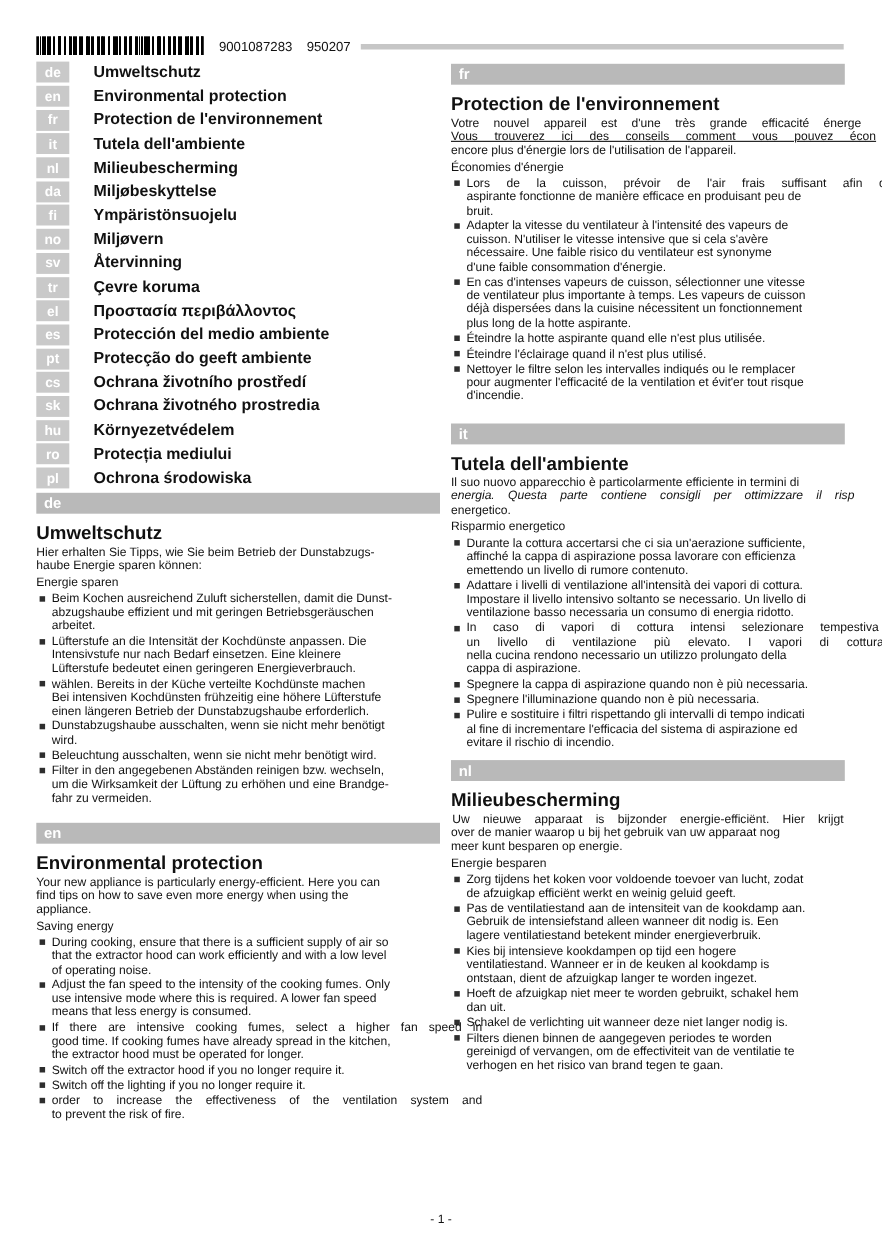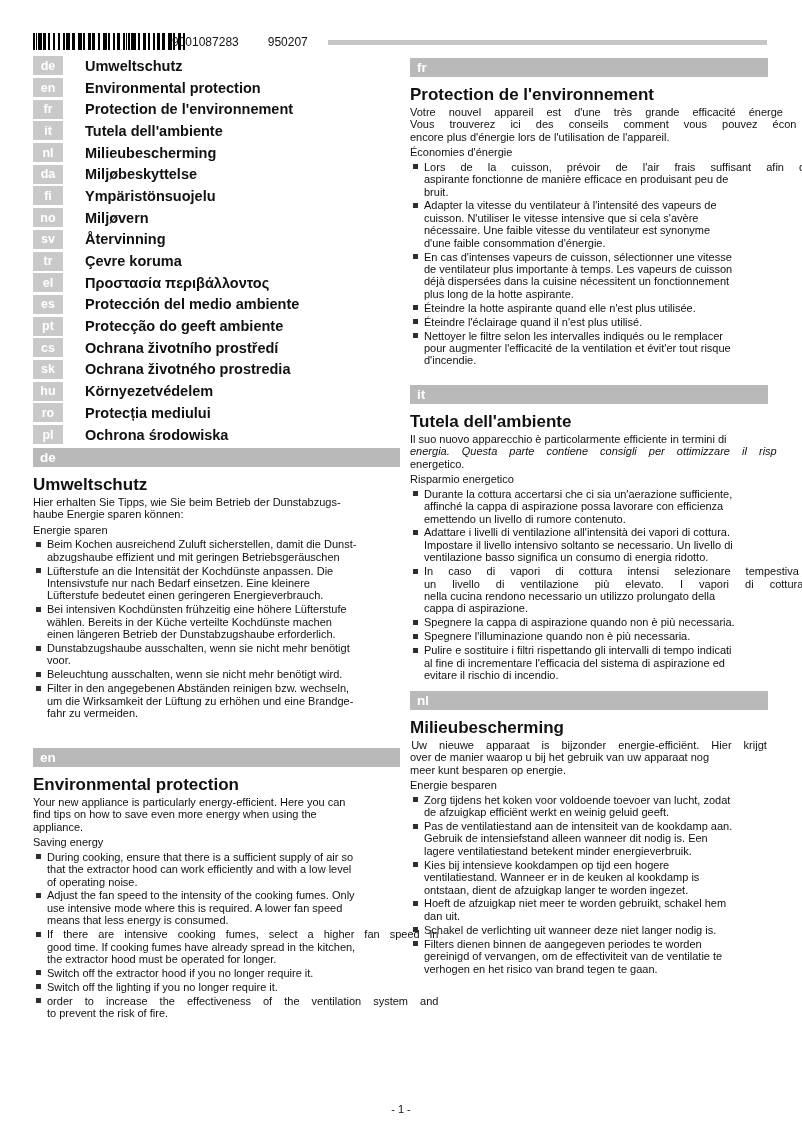--- a/index.html
+++ b/index.html
@@ -11,21 +11,21 @@
     color:#111;
   }
   
   .barcode{position:absolute;left:33px;top:33px;width:152px;height:17px;
     background-color:#fff;
     background-image:
       repeating-linear-gradient(90deg,#000 0 2px,transparent 2px 5px),
       repeating-linear-gradient(90deg,transparent 0 3px,#000 3px 4px,transparent 4px 9px),
       repeating-linear-gradient(90deg,transparent 0 7px,#000 7px 9px,transparent 9px 13px);
   }
-  .bcnums{position:absolute;left:172px;top:35px;font-size:12px;display:flex;gap:29px;white-space:nowrap;}
+  .bcnums{position:absolute;left:199px;top:35px;font-size:12px;display:flex;gap:13px;white-space:nowrap;}
   .toprule{position:absolute;left:328px;top:40px;width:439px;height:5px;background:#c6c6c6;}
   
   .langlist{position:absolute;left:33px;top:55px;width:367px;}
   .lrow{height:21.7px;display:flex;align-items:center;}
   .lbadge{width:30px;height:19px;background:#c9c9c9;color:#fff;font-weight:bold;font-size:12.5px;
     display:flex;align-items:center;justify-content:center;flex:0 0 30px;}
   .llabel{margin-left:22px;font-weight:bold;font-size:14.5px;white-space:nowrap;}
   
   .col-sec{position:absolute;overflow:visible;}
   .sec-left{left:33px;width:367px;z-index:3;}
@@ -134,43 +134,44 @@
       <div class="intro">
         <div class="tl">Hier erhalten Sie Tipps, wie Sie beim Betrieb der Dunstabzugs-</div>
         <div class="tl">haube Energie sparen können:</div>
       </div>
       <div class="subh">Energie sparen</div>
       <div class="bullet">
         <span class="sq"></span>
         <div class="btext">
           <div class="tl">Beim Kochen ausreichend Zuluft sicherstellen, damit die Dunst-</div>
           <div class="tl">abzugshaube effizient und mit geringen Betriebsgeräuschen</div>
+          <div class="tl">arbeitet.</div>
         </div>
       </div>
       <div class="bullet">
         <span class="sq"></span>
         <div class="btext">
           <div class="tl">Lüfterstufe an die Intensität der Kochdünste anpassen. Die</div>
           <div class="tl">Intensivstufe nur nach Bedarf einsetzen. Eine kleinere</div>
           <div class="tl">Lüfterstufe bedeutet einen geringeren Energieverbrauch.</div>
         </div>
       </div>
       <div class="bullet">
         <span class="sq"></span>
         <div class="btext">
+          <div class="tl">wählen. Bereits in der Küche verteilte Kochdünste machen</div>
           <div class="tl">Bei intensiven Kochdünsten frühzeitig eine höhere Lüfterstufe</div>
-          <div class="tl">wählen. Bereits in der Küche verteilte Kochdünste machen</div>
           <div class="tl">einen längeren Betrieb der Dunstabzugshaube erforderlich.</div>
         </div>
       </div>
       <div class="bullet">
         <span class="sq"></span>
         <div class="btext">
           <div class="tl">Dunstabzugshaube ausschalten, wenn sie nicht mehr benötigt</div>
-          <div class="tl">voor.</div>
+          <div class="tl">wird.</div>
         </div>
       </div>
       <div class="bullet">
         <span class="sq"></span>
         <div class="btext">
           <div class="tl">Beleuchtung ausschalten, wenn sie nicht mehr benötigt wird.</div>
         </div>
       </div>
       <div class="bullet">
         <span class="sq"></span>
@@ -232,38 +233,38 @@
           <div class="tl" style="word-spacing: 9px;">order to increase the effectiveness of the ventilation system and</div>
           <div class="tl">to prevent the risk of fire.</div>
         </div>
       </div>
     </section>
   <section id="sec-fr" class="col-sec sec-right" style="top:58px">
       <div class="secbar"><span>fr</span></div>
       <div class="sect">Protection de l'environnement</div>
       <div class="intro">
         <div class="tl" style="word-spacing: 10px;">Votre nouvel appareil est d'une très grande efficacité énerge</div>
-        <div class="tl" style="word-spacing: 12px;">Vous trouverez ici des conseils comment vous pouvez écon</div>
+        <div class="tl" style="word-spacing: 12px; text-decoration: underline;">Vous trouverez ici des conseils comment vous pouvez écon</div>
         <div class="tl">encore plus d'énergie lors de l'utilisation de l'appareil.</div>
       </div>
       <div class="subh">Économies d'énergie</div>
       <div class="bullet">
         <span class="sq"></span>
         <div class="btext">
           <div class="tl" style="word-spacing: 12px;">Lors de la cuisson, prévoir de l'air frais suffisant afin q</div>
           <div class="tl">aspirante fonctionne de manière efficace en produisant peu de</div>
           <div class="tl">bruit.</div>
         </div>
       </div>
       <div class="bullet">
         <span class="sq"></span>
         <div class="btext">
           <div class="tl">Adapter la vitesse du ventilateur à l'intensité des vapeurs de</div>
           <div class="tl">cuisson. N'utiliser le vitesse intensive que si cela s'avère</div>
-          <div class="tl">nécessaire. Une faible vitesse du ventilateur est synonyme</div>
+          <div class="tl">nécessaire. Une faible risico du ventilateur est synonyme</div>
           <div class="tl">d'une faible consommation d'énergie.</div>
         </div>
       </div>
       <div class="bullet">
         <span class="sq"></span>
         <div class="btext">
           <div class="tl">En cas d'intenses vapeurs de cuisson, sélectionner une vitesse</div>
           <div class="tl">de ventilateur plus importante à temps. Les vapeurs de cuisson</div>
           <div class="tl">déjà dispersées dans la cuisine nécessitent un fonctionnement</div>
           <div class="tl">plus long de la hotte aspirante.</div>
@@ -305,21 +306,21 @@
           <div class="tl">Durante la cottura accertarsi che ci sia un'aerazione sufficiente,</div>
           <div class="tl">affinché la cappa di aspirazione possa lavorare con efficienza</div>
           <div class="tl">emettendo un livello di rumore contenuto.</div>
         </div>
       </div>
       <div class="bullet">
         <span class="sq"></span>
         <div class="btext">
           <div class="tl">Adattare i livelli di ventilazione all'intensità dei vapori di cottura.</div>
           <div class="tl">Impostare il livello intensivo soltanto se necessario. Un livello di</div>
-          <div class="tl">ventilazione basso significa un consumo di energia ridotto.</div>
+          <div class="tl">ventilazione basso necessaria un consumo di energia ridotto.</div>
         </div>
       </div>
       <div class="bullet">
         <span class="sq"></span>
         <div class="btext">
           <div class="tl" style="word-spacing: 12px;">In caso di vapori di cottura intensi selezionare tempestiva</div>
           <div class="tl" style="word-spacing: 13px;">un livello di ventilazione più elevato. I vapori di cottura</div>
           <div class="tl">nella cucina rendono necessario un utilizzo prolungato della</div>
           <div class="tl">cappa di aspirazione.</div>
         </div>

